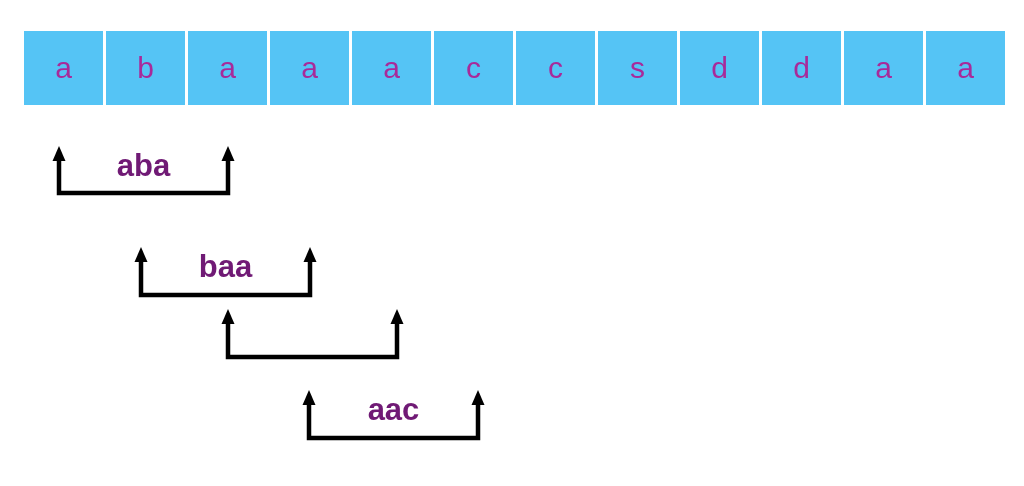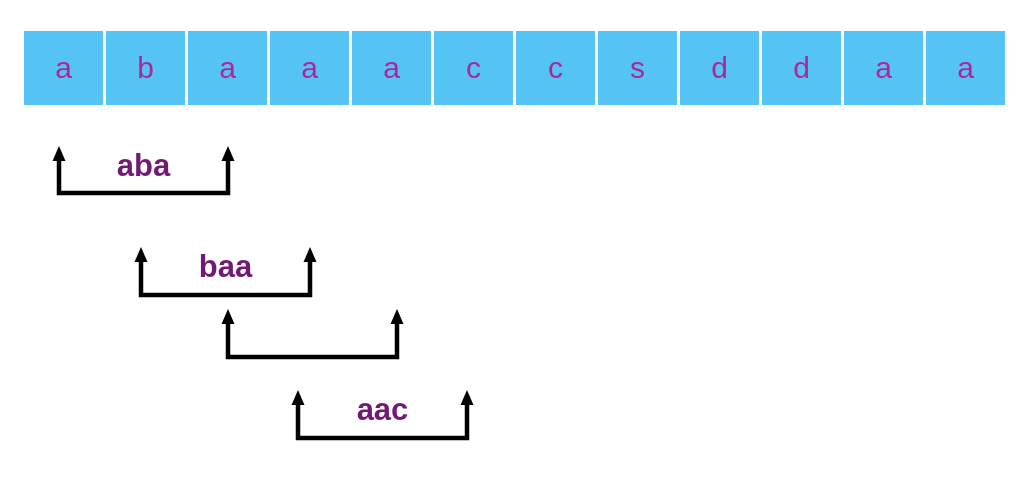--- a/index.html
+++ b/index.html
@@ -109,21 +109,21 @@
         </svg>
         <div class="bracket-label">baa</div>
       </div>
       <div class="bracket" style="left: 216px; top: 309px; width: 193px; height: 56px;">
         <svg width="193" height="56" viewBox="0 0 193 56">
           <path d="M 12 15 L 12 48 L 181 48 L 181 15" fill="none" stroke="#000000" stroke-width="4.5" stroke-linecap="butt" stroke-linejoin="miter"></path>
           <polygon points="12,0 5.5,15 18.5,15" fill="#000000"></polygon>
           <polygon points="181,0 174.5,15 187.5,15" fill="#000000"></polygon>
         </svg>
       </div>
-      <div class="bracket" style="left: 286px; top: 390px; width: 193px; height: 56px;">
+      <div class="bracket" style="left: 297px; top: 390px; width: 193px; height: 56px;">
         <svg width="193" height="56" viewBox="0 0 193 56">
           <path d="M 12 15 L 12 48 L 181 48 L 181 15" fill="none" stroke="#000000" stroke-width="4.5" stroke-linecap="butt" stroke-linejoin="miter"></path>
           <polygon points="12,0 5.5,15 18.5,15" fill="#000000"></polygon>
           <polygon points="181,0 174.5,15 187.5,15" fill="#000000"></polygon>
         </svg>
         <div class="bracket-label">aac</div>
       </div>
     </div>
 
 </div>

